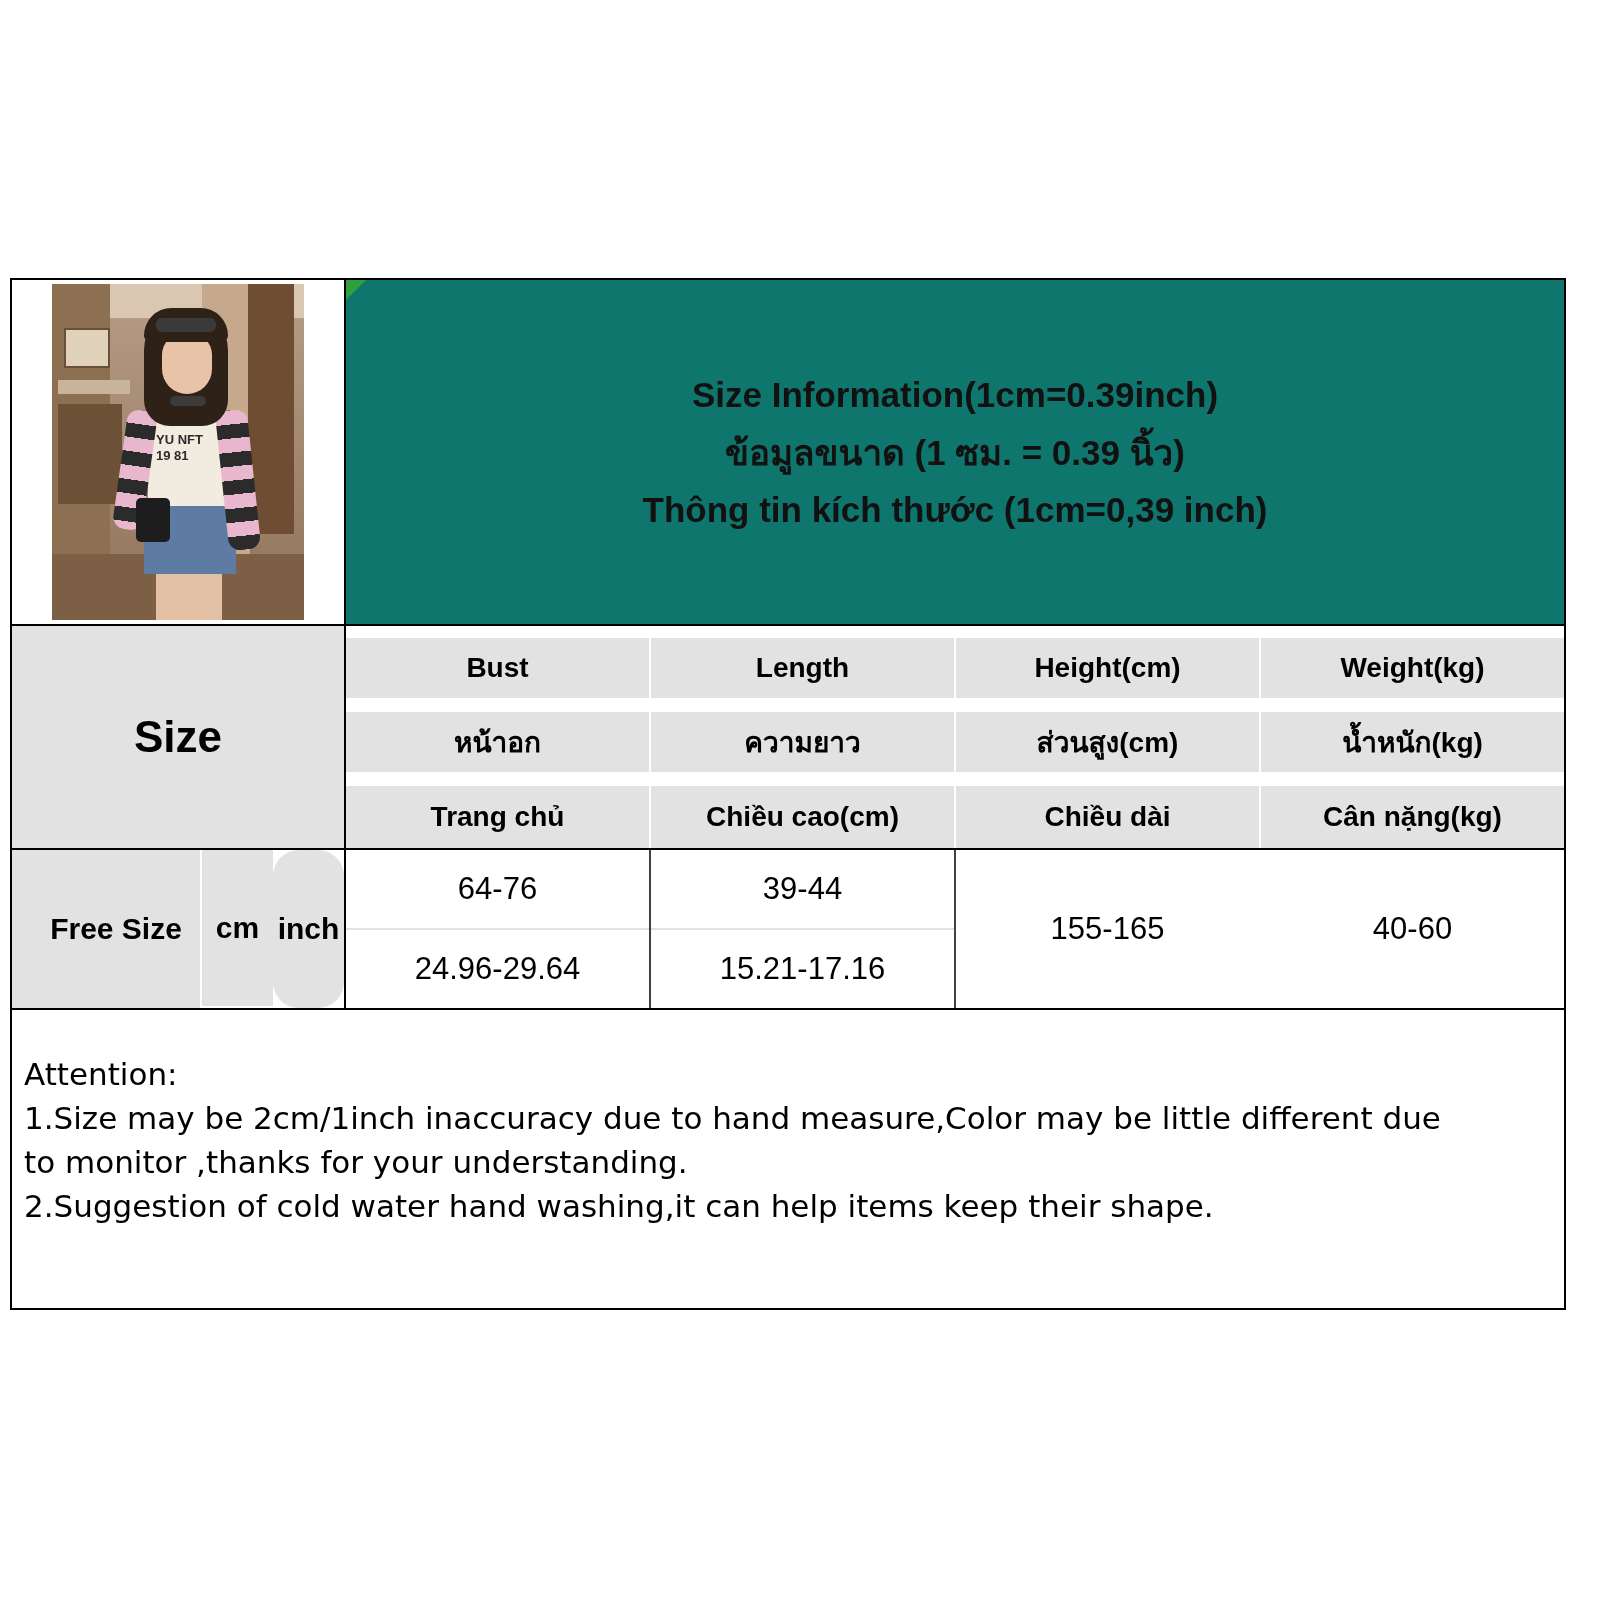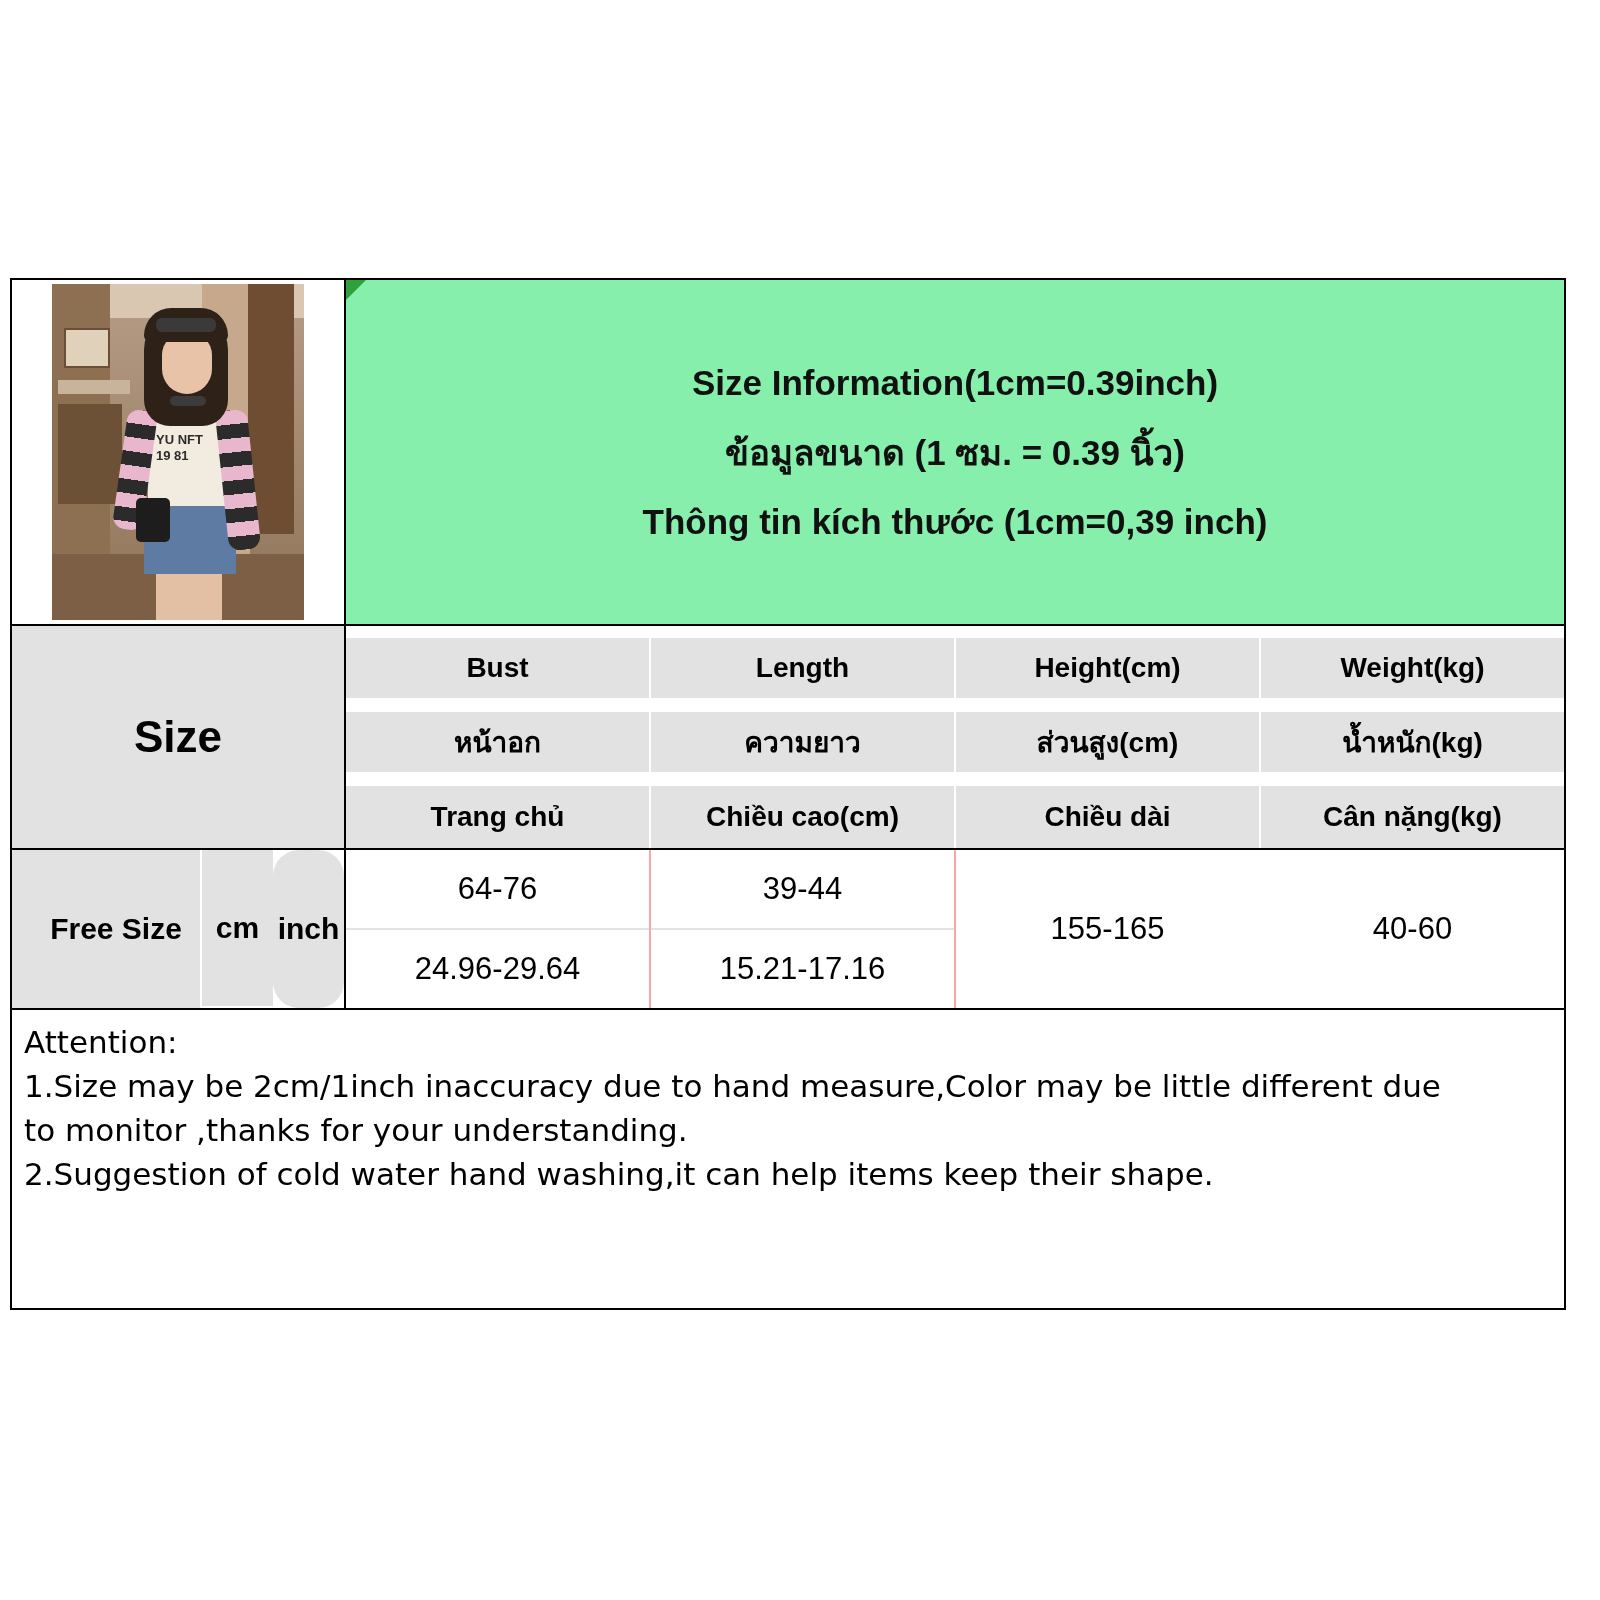--- a/index.html
+++ b/index.html
@@ -87,22 +87,22 @@
     border-top: 20px solid #2ea03c;
     border-right: 20px solid transparent;
   }
 
   .title-cell {
     flex: 1;
     display: flex;
     flex-direction: column;
     align-items: center;
     justify-content: center;
-    background: #86efac;
-    gap: 22px;
+    background: #0f766e;
+    gap: 10px;
     padding: 8px 20px;
     box-sizing: border-box;
   }
   .title-line {
     font-size: 35px;
     font-weight: bold;
     color: #111111;
     text-align: center;
     white-space: nowrap;
   }
@@ -191,21 +191,21 @@
   .unit-cell:last-child { border-bottom: none; border-radius: 26px; }
 
   .meas-group {
     flex: 1;
     display: flex;
   }
   .meas-col {
     flex: 1;
     display: flex;
     flex-direction: column;
-    border-right: 2px solid #fca5a5;
+    border-right: 2px solid #404040;
     box-sizing: border-box;
   }
   .meas-col .mc {
     flex: 1;
     background: #ffffff;
     border-bottom: 2px solid #e2e2e2;
     box-sizing: border-box;
     display: flex;
     align-items: center;
     justify-content: center;
@@ -222,20 +222,21 @@
     align-items: center;
     justify-content: center;
     font-size: 31px;
   }
   .span-col:last-child { border-right: none; }
 
   
   .attention {
     padding: 10px 24px 0 12px;
     box-sizing: border-box;
+    margin-top: 32px;
   }
   .att-line {
     font-size: 31px;
     line-height: 44px;
     color: #000000;
     font-family: "DejaVu Sans", sans-serif;
   }
 </style>
 </head>
 <body>

